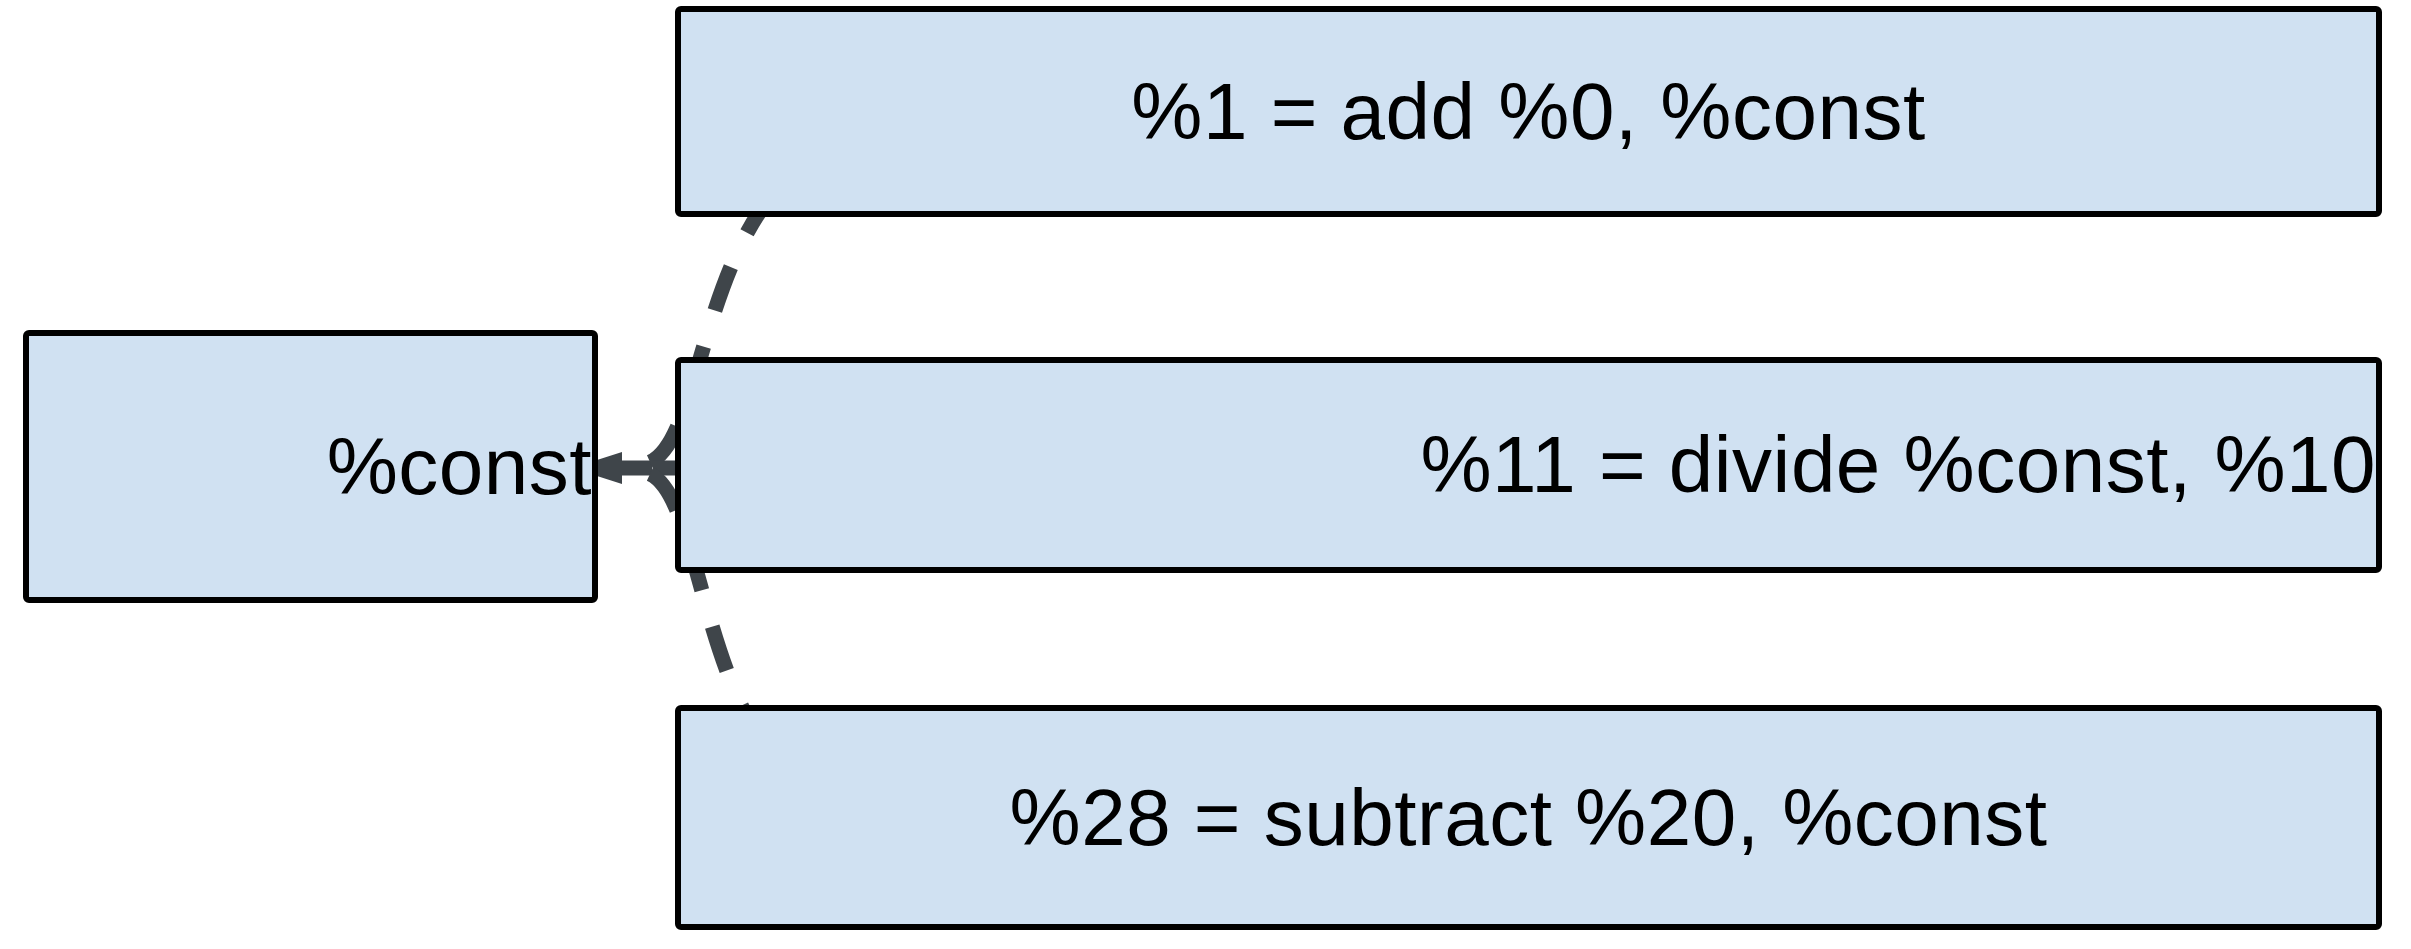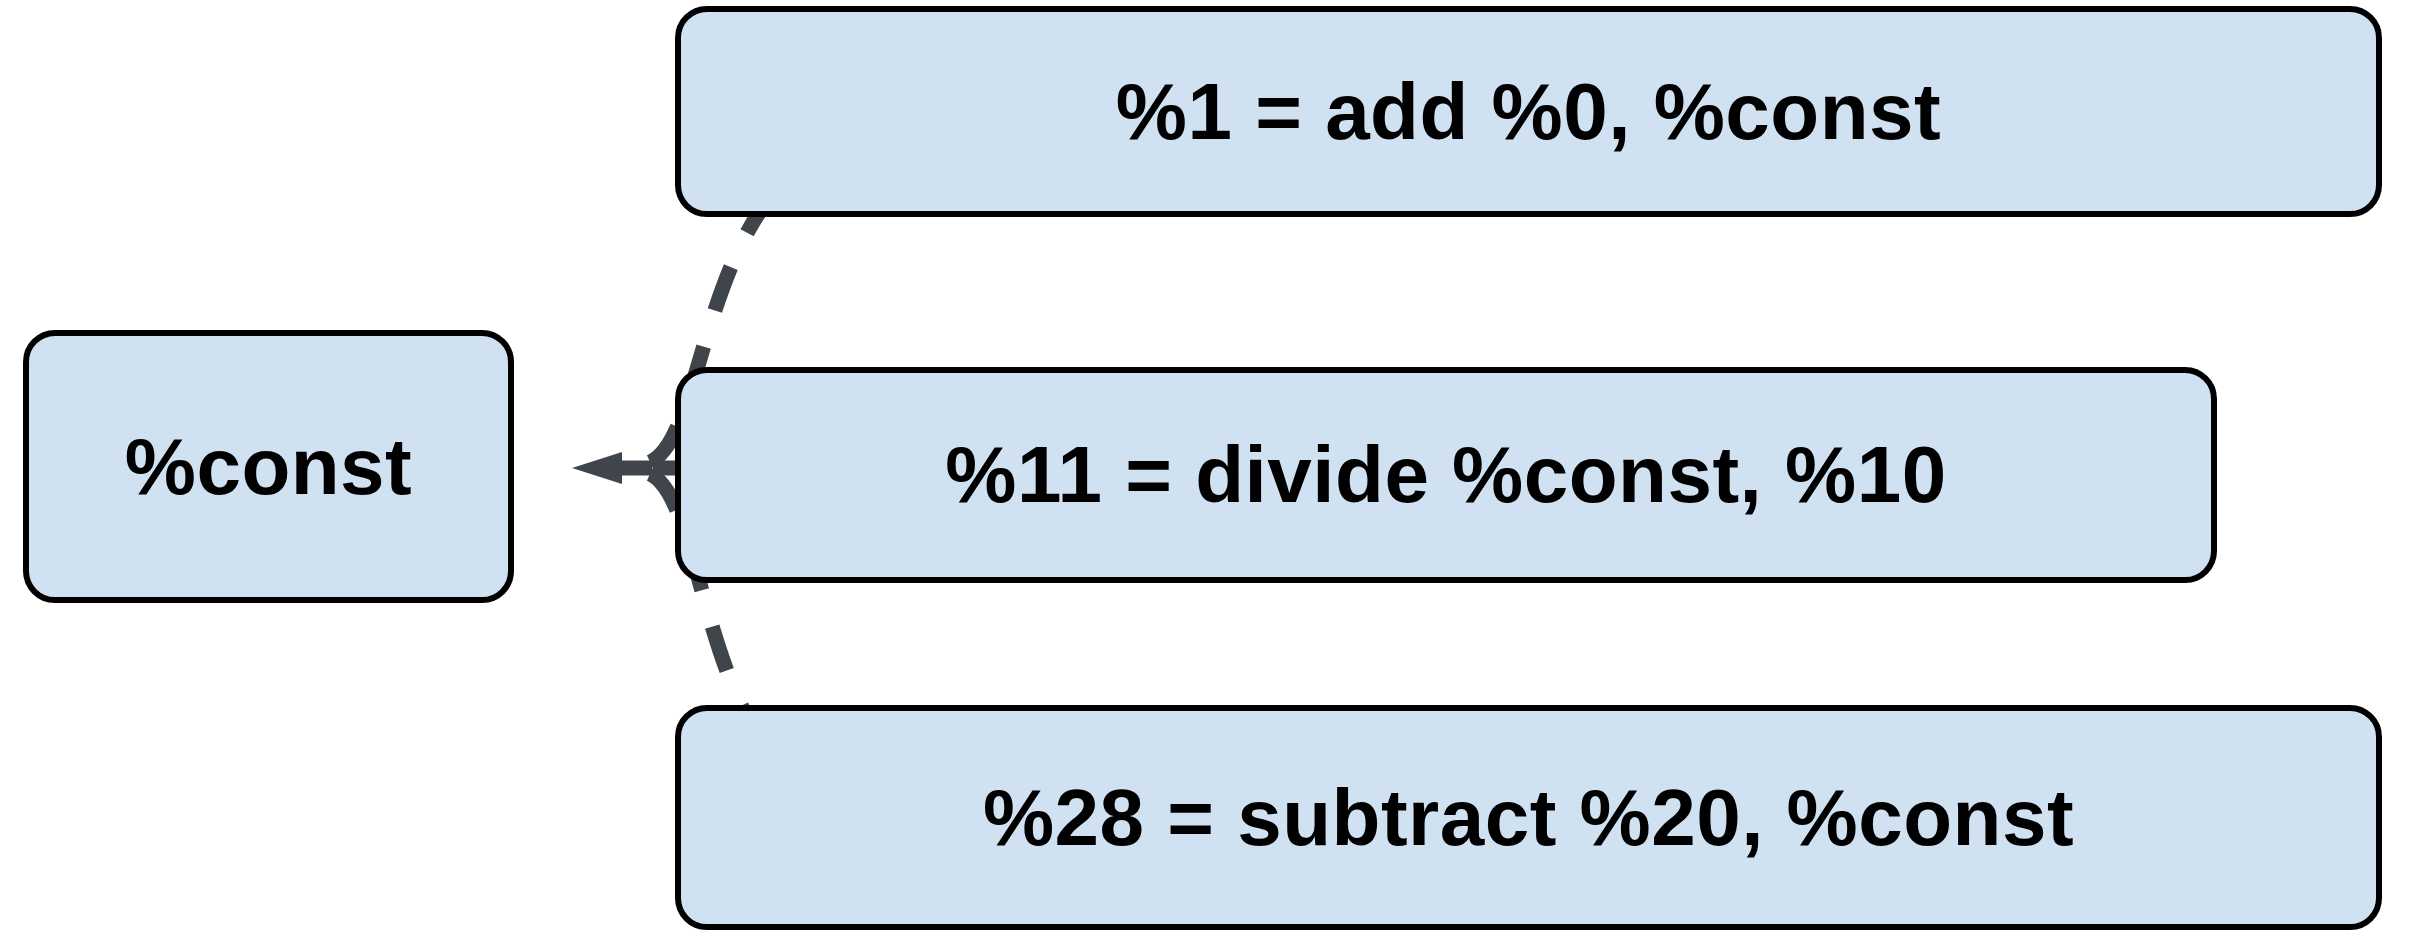--- a/index.html
+++ b/index.html
@@ -21,48 +21,49 @@
     top: 0;
     width: 2411px;
     height: 949px;
     pointer-events: none;
   }
   .node {
     position: absolute;
     box-sizing: border-box;
     background: #d0e1f2;
     border: 6px solid #000000;
-    border-radius: 32px;
+    border-radius: 6px;
     display: flex;
     align-items: center;
     justify-content: center;
     color: #000000;
     font-size: 80px;
     line-height: 1;
     letter-spacing: 0.5px;
     white-space: nowrap;
-    font-weight: bold;
   }
   #node-source {
     left: 23px;
     top: 330px;
-    width: 491px;
+    width: 575px;
     height: 273px;
+    justify-content: flex-end;
   }
   #node-add {
     left: 675px;
     top: 6px;
     width: 1707px;
     height: 211px;
   }
   #node-divide {
     left: 675px;
-    top: 367px;
-    width: 1542px;
+    top: 357px;
+    width: 1707px;
     height: 216px;
+    justify-content: flex-end;
   }
   #node-subtract {
     left: 675px;
     top: 705px;
     width: 1707px;
     height: 225px;
   }
   .node-label {
     display: block;
   }

